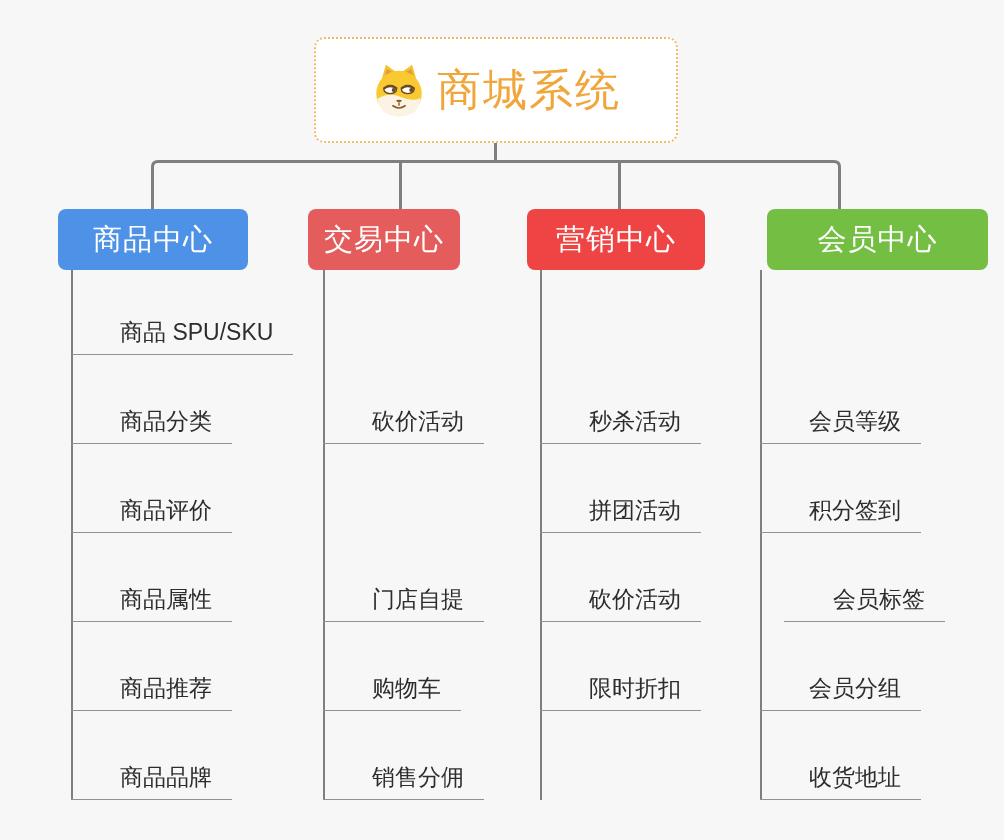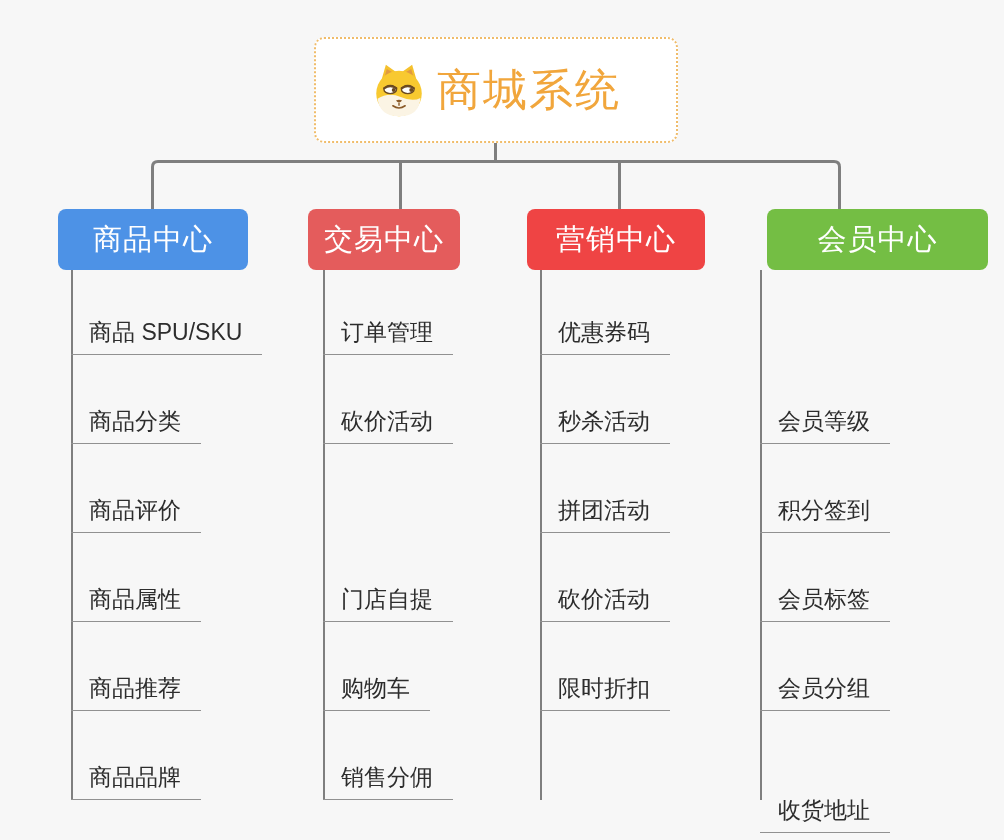--- a/index.html
+++ b/index.html
@@ -61,21 +61,21 @@
     cursor:pointer;
     white-space:nowrap;
   }
   
   .leaf{
     position:absolute;
     height:45px;
     box-sizing:border-box;
     display:flex;
     align-items:flex-end;
-    padding:0 20px 6px 18px;
+    padding:0 20px 6px 49px;
     border-bottom:1px solid #919191;
     font-size:23px;
     color:#2d2d2d;
     white-space:nowrap;
     cursor:pointer;
   }
 </style>
 </head>
 <body>
 
@@ -122,31 +122,29 @@
   <div class="branch-box" style="left: 527px; width: 178px; background: #ef4444;">营销中心</div>
   <div class="branch-box" style="left: 747px; width: 221px; background: rgb(116, 190, 68); margin-left: 20px;">会员中心</div>
 
   <div class="leaf" style="left:71px;top:310px">商品 SPU/SKU</div>
   <div class="leaf" style="left:71px;top:399px">商品分类</div>
   <div class="leaf" style="left:71px;top:488px">商品评价</div>
   <div class="leaf" style="left:71px;top:577px">商品属性</div>
   <div class="leaf" style="left:71px;top:666px">商品推荐</div>
   <div class="leaf" style="left:71px;top:755px">商品品牌</div>
 
-  <div class="leaf" style="left:323px;top:310px">订单管理</div>
   <div class="leaf" style="left:323px;top:399px">砍价活动</div>
   <div class="leaf" style="left:323px;top:577px">门店自提</div>
   <div class="leaf" style="left:323px;top:666px">购物车</div>
   <div class="leaf" style="left:323px;top:755px">销售分佣</div>
 
-  <div class="leaf" style="left:540px;top:310px">优惠券码</div>
   <div class="leaf" style="left:540px;top:399px">秒杀活动</div>
   <div class="leaf" style="left:540px;top:488px">拼团活动</div>
   <div class="leaf" style="left:540px;top:577px">砍价活动</div>
   <div class="leaf" style="left:540px;top:666px">限时折扣</div>
 
   <div class="leaf" style="left:760px;top:399px">会员等级</div>
   <div class="leaf" style="left:760px;top:488px">积分签到</div>
-  <div class="leaf" style="left:760px;top:577px">会员标签</div>
+  <div class="leaf" style="left:784px;top:577px">会员标签</div>
   <div class="leaf" style="left:760px;top:666px">会员分组</div>
-  <div class="leaf" style="left:760px;top:788px">收货地址</div>
+  <div class="leaf" style="left:760px;top:755px">收货地址</div>
 
 </div>
 
 </body></html>

